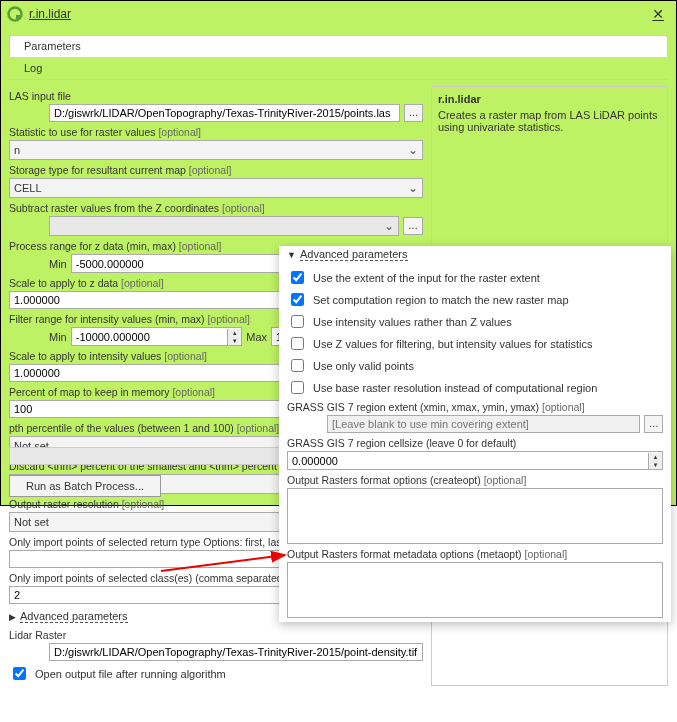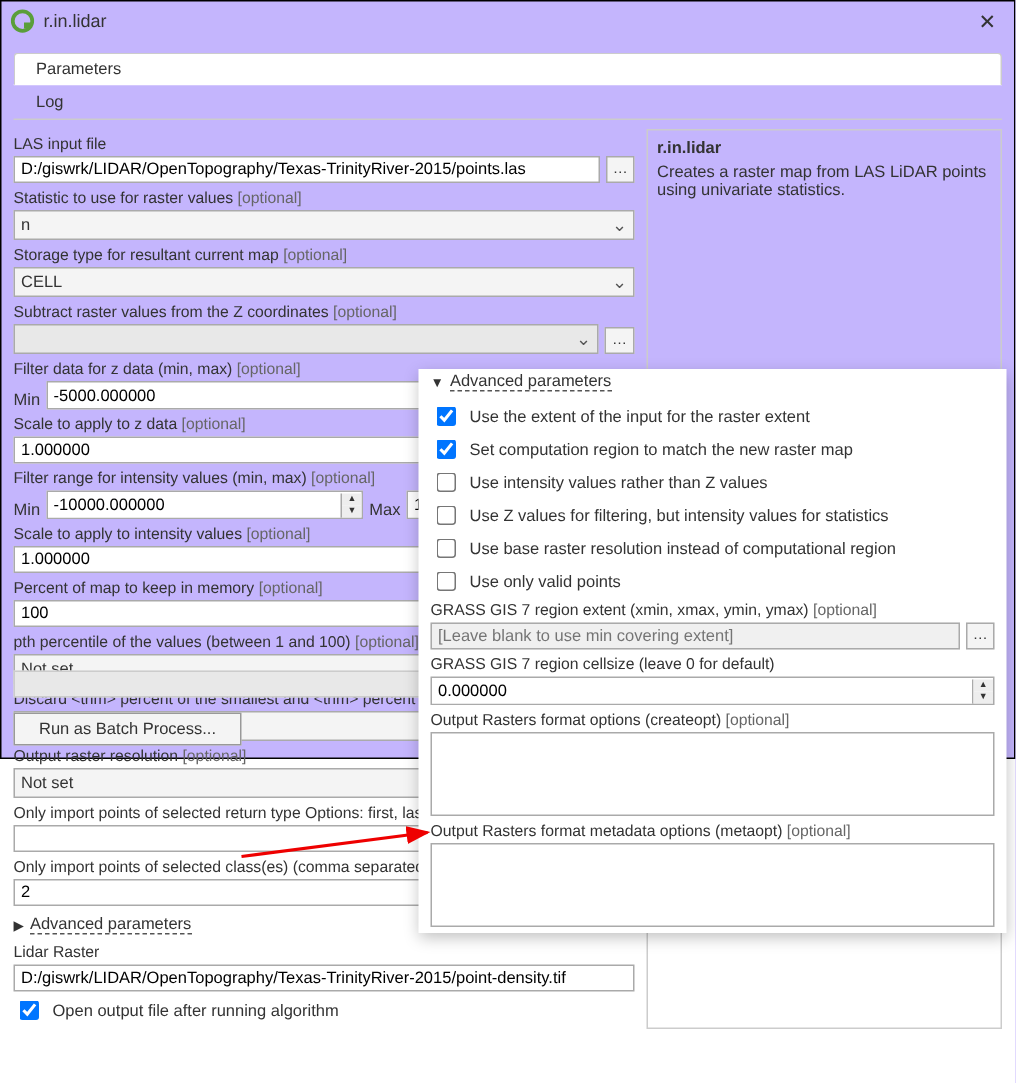--- a/index.html
+++ b/index.html
@@ -1,32 +1,32 @@
 <!DOCTYPE html>
 <html><head>
 <meta charset="utf-8">
 <style>
   * { box-sizing: border-box; font-family: "Segoe UI", Tahoma, sans-serif; }
   body { margin: 0; background: #fff; width: 677px; height: 722px; overflow: hidden; position: relative; font-size: 11px; color: #333; }
-  .window { border: 1px solid #000; width: 677px; height: 506px; position: relative; background: #c4b5fd; }
+  .window { border: 1px solid #000; width: 677px; height: 506px; position: relative; background: #bef264; text-decoration: underline; }
   .titlebar { height: 26px; display: flex; align-items: center; padding: 0 6px; }
   .logo { width: 16px; height: 16px; margin-right: 6px; display:flex; align-items:center; justify-content:center;}
   .title { flex: 1; font-size: 12px; }
   .close-x { font-size: 14px; padding: 0 6px; cursor: pointer; }
   .content { position: absolute; top: 26px; left: 0; right: 0; bottom: 0; padding: 8px; }
   .tabs { display: flex; border-bottom: 1px solid #ccc; flex-direction: column; }
   .tab { padding: 4px 14px; border: 1px solid transparent; cursor: pointer; font-size: 11px; }
   .tab.active { border: 1px solid #ccc; border-bottom: 1px solid #fff; border-radius: 3px 3px 0 0; background: #fff; }
   .layout { display: flex; gap: 8px; margin-top: 6px; }
   .left { width: 414px; }
   .right-panel { flex: 1; border: 1px solid #ccc; padding: 6px; font-size: 11px; min-height: 60px; }
   .right-panel .hdr { font-weight: bold; margin-bottom: 4px; }
   .field-label { font-size: 10.5px; margin: 4px 0 2px 0; display:block; }
   .opt { color: #666; }
-  .row { display: flex; align-items: flex-end; gap: 4px; }
+  .row { display: flex; align-items: center; gap: 4px; margin-left: 40px; }
   .txt { width: 100%; height: 18px; border: 1px solid #aaa; background: #fff; padding: 0 4px; font-size: 11px; }
   .txt.ro { background: #f0f0f0; color: #555; }
   .sel { width: 100%; height: 20px; border: 1px solid #aaa; background: #f4f4f4; padding: 0 4px; font-size: 11px; display:flex; align-items:center; justify-content:space-between; }
   .sel::after { content: "⌄"; color: #555; font-size: 12px; }
   .sel.gray { background: #e8e8e8; }
   .spin { flex:1; display:flex; border:1px solid #aaa; background:#fff; height:19px; align-items:center; }
   .spin input { border:none; flex:1; height:16px; padding:0 4px; font-size:11px; outline:none; }
   .spin .spbtn { width:14px; display:flex; flex-direction:column; border-left:1px solid #aaa; }
   .spin .spbtn div { flex:1; text-align:center; font-size:6px; line-height:8px; background:#eee; cursor:pointer; }
   .sqbtn { width:20px; height:18px; border:1px solid #aaa; background:#f4f4f4; text-align:center; line-height:16px; font-size:10px; cursor:pointer; }
@@ -101,21 +101,21 @@
           </div>
 
         <span class="field-label"><span>Subtract raster values from the Z coordinates</span> <span class="opt">[optional]</span></span>
         <div class="row">
           <div class="sel gray" style="flex:1">
               <span></span>
             </div>
           <div class="sqbtn">…</div>
         </div>
 
-        <span class="field-label"><span>Filter data for z data (min, max)</span> <span class="opt">[optional]</span></span>
+        <span class="field-label"><span>Process range for z data (min, max)</span> <span class="opt">[optional]</span></span>
         <div class="row">
           <span>Min</span>
           <div class="spin">
               <input value="-5000.000000" style="">
               <div class="spbtn">
                 <div>▲</div>
                 <div>▼</div>
               </div>
             </div>
           <span>Max</span>
@@ -225,25 +225,25 @@
       <label class="chk">
           <input type="checkbox" style="">
           <span>Use intensity values rather than Z values</span>
         </label>
       <label class="chk">
           <input type="checkbox" style="">
           <span>Use Z values for filtering, but intensity values for statistics</span>
         </label>
       <label class="chk">
           <input type="checkbox" style="">
+          <span>Use only valid points</span>
+        </label>
+      <label class="chk">
+          <input type="checkbox" style="">
           <span>Use base raster resolution instead of computational region</span>
-        </label>
-      <label class="chk">
-          <input type="checkbox" style="">
-          <span>Use only valid points</span>
         </label>
 
       <span class="field-label"><span>GRASS GIS 7 region extent (xmin, xmax, ymin, ymax)</span> <span class="opt">[optional]</span></span>
       <div class="row">
         <input class="txt ro" placeholder="[Leave blank to use min covering extent]" style="">
         <div class="sqbtn">…</div>
       </div>
 
       <span class="field-label">GRASS GIS 7 region cellsize (leave 0 for default)</span>
       <div class="spin" style="width:100%">

